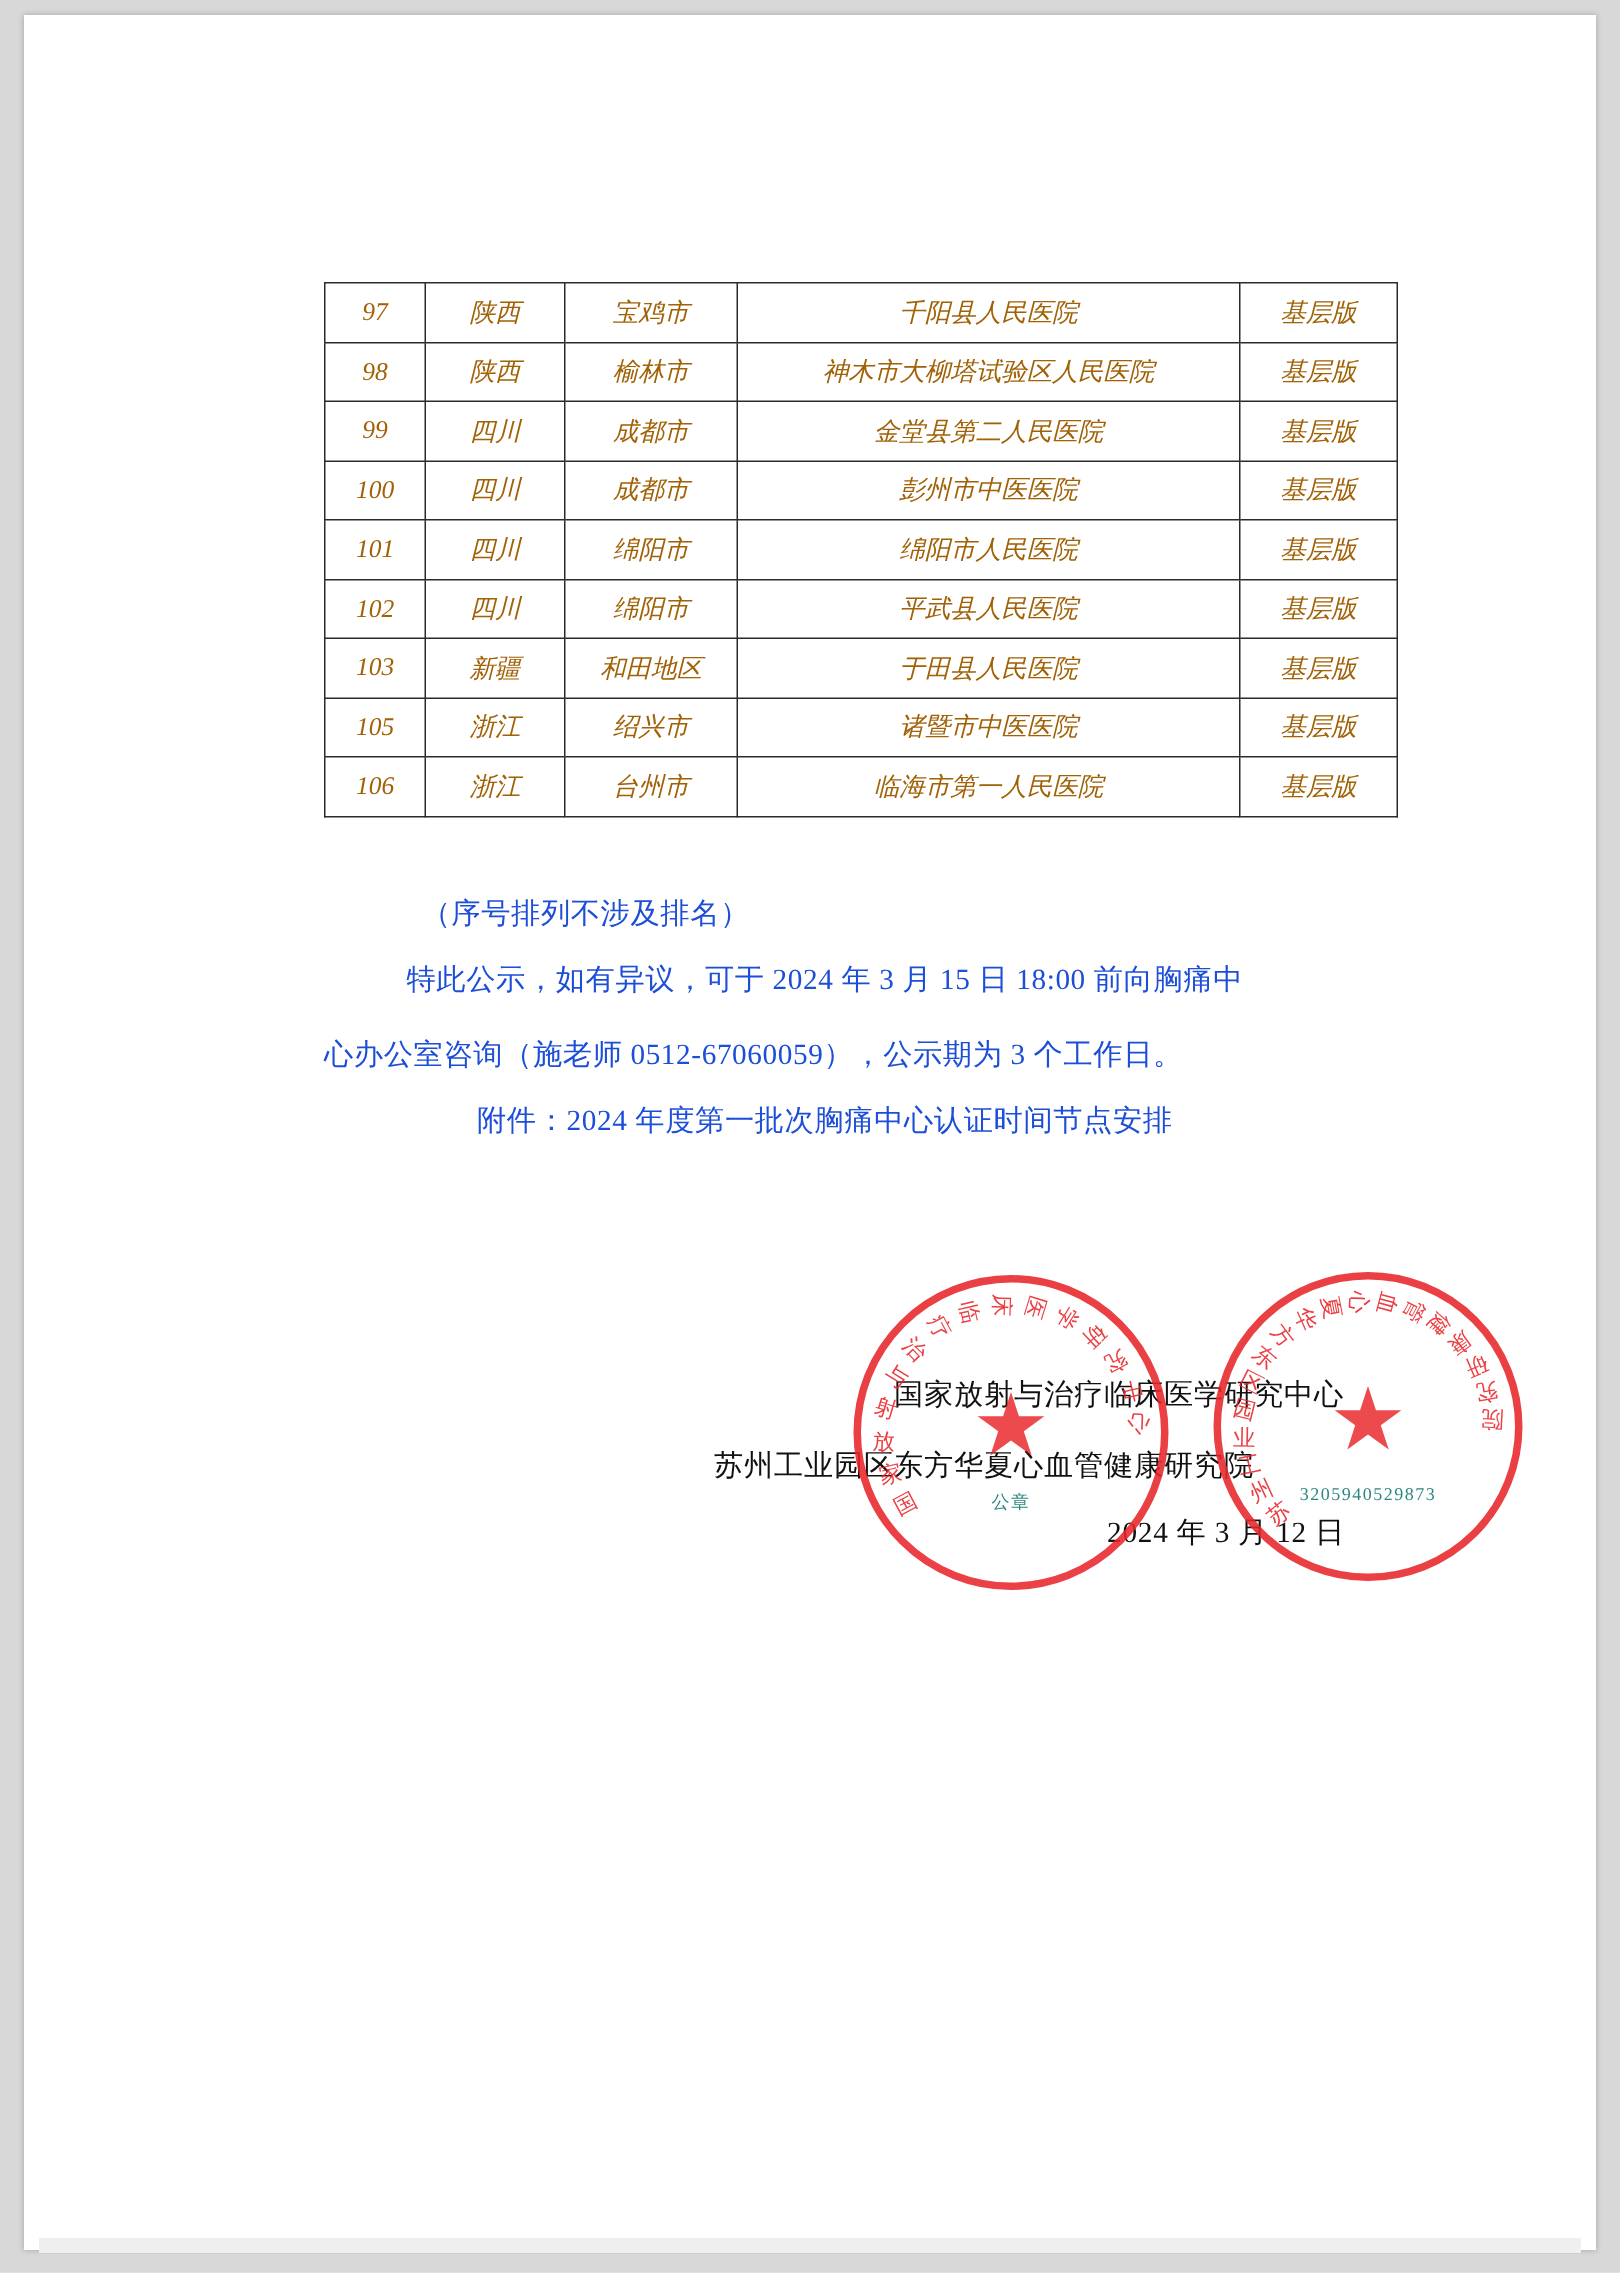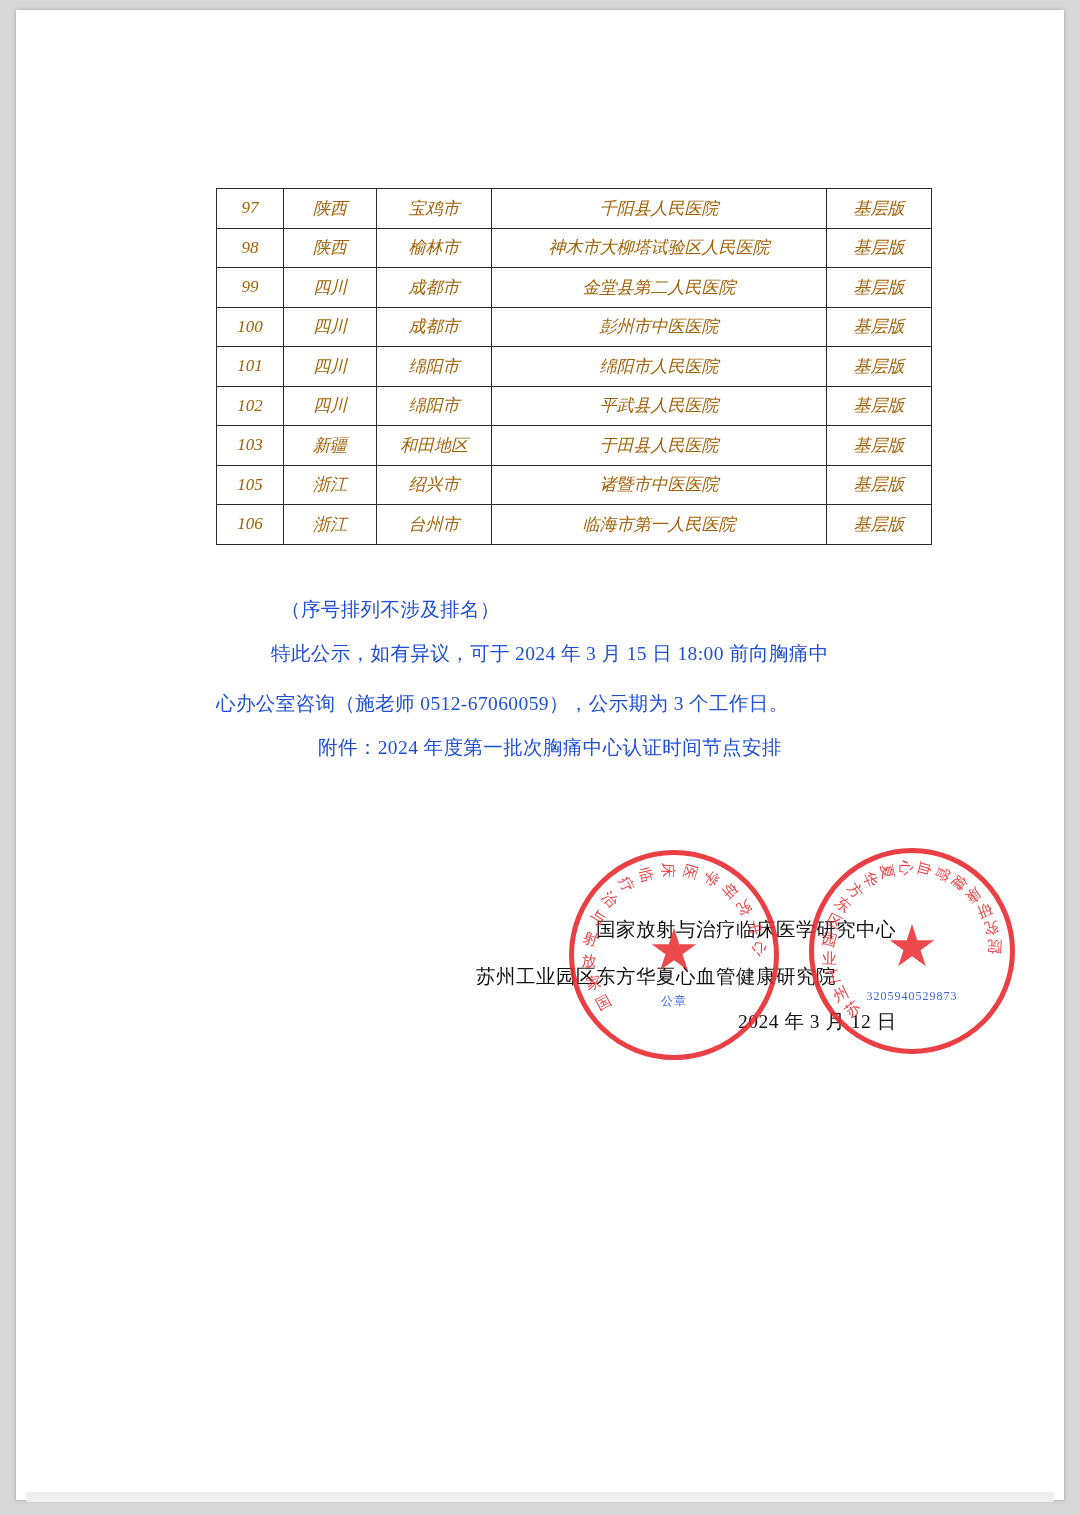--- a/index.html
+++ b/index.html
@@ -127,21 +127,21 @@
   }
   .seal-text span {
     position: absolute;
     left: 50%;
     top: 50%;
     transform-origin: 0 0;
     white-space: nowrap;
   }
   .seal-sub {
     position: absolute;
-    color: #1d4ed8;
+    color: #0f766e;
     font-size: 12px;
     width: 100%;
     text-align: center;
     letter-spacing: 1px;
   }
   .seal-a .seal-sub { top: 138px; }
   .seal-b .seal-sub { top: 136px; }
 </style>
 </head>
 <body>

